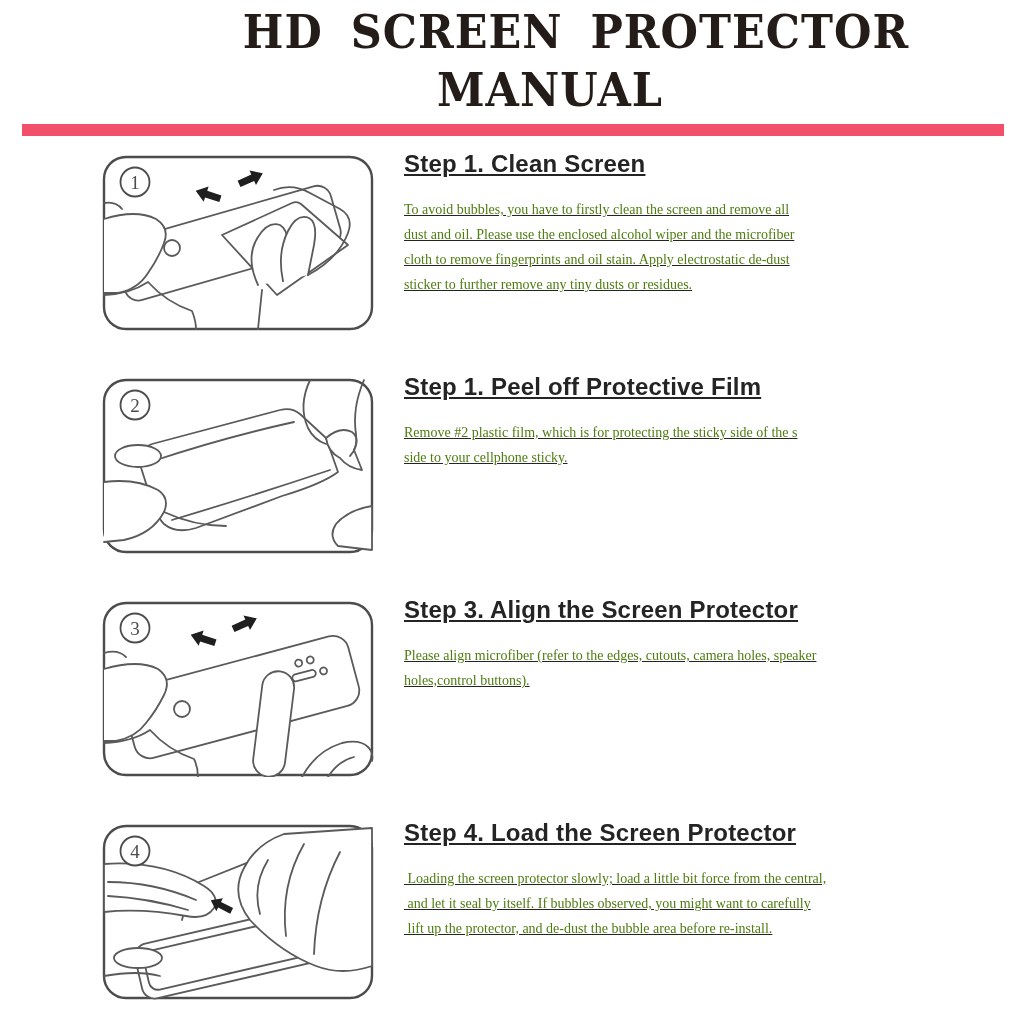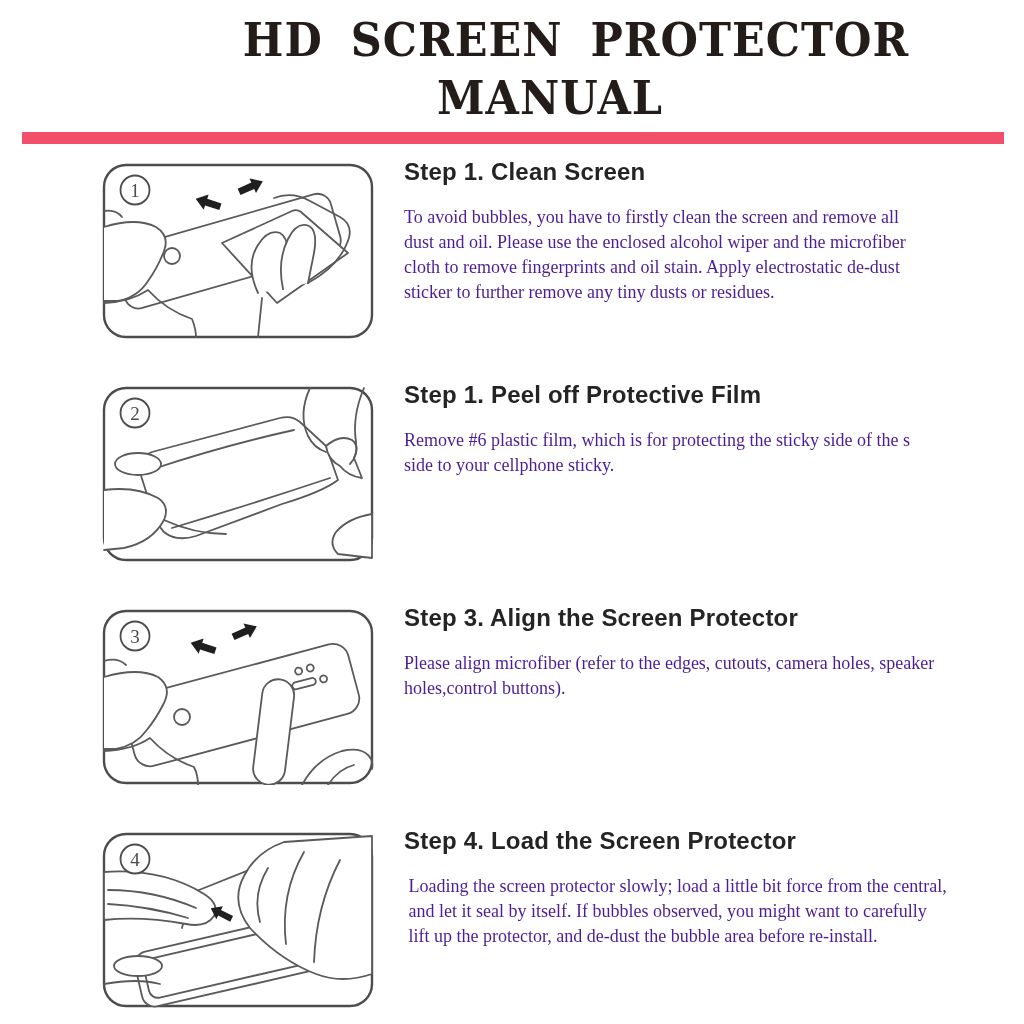--- a/index.html
+++ b/index.html
@@ -1,42 +1,42 @@
 <!DOCTYPE html>
 <html><head>
 <meta charset="utf-8">
 <style>
   html,body{margin:0;padding:0;}
   body{
     width:1024px;height:1024px;background:#ffffff;
     font-family:"Liberation Sans",sans-serif;color:#242424;
     overflow:hidden;
   }
-  .header{padding-top:12px;}
+  .header{padding-top:4px;}
   .title-line{
     display:block;text-align:center;font-family:"DejaVu Serif",serif;
     font-weight:700;font-size:43px;line-height:50px;color:#241c18;
     letter-spacing:1px;transform:scaleY(1.1);transform-origin:top center;
     white-space:pre;
   }
   .title-line1{position:relative;left:64px;word-spacing:12px;}
   .title-line2{position:relative;left:38px;margin-top:8px;}
   .divider{height:12px;width:982px;margin:12px 0 0 22px;background:#f2506a;}
   .steps{margin-top:12px;}
   .step-row{display:flex;align-items:flex-start;padding-left:102px;margin-bottom:40px;}
   .illus{width:272px;height:176px;flex:none;margin-top:7px;}
   .illus svg{display:block;}
-  .step-text{margin-left:30px;width:545px;}
+  .step-text{margin-left:30px;width:545px;text-decoration:underline;}
   .step-heading{
     margin:0 0 18px 0;font-size:24px;line-height:31px;font-weight:700;color:#242424;
     font-family:"Liberation Sans",sans-serif;letter-spacing:0.2px;
   }
   .body-line{
-    font-family:"Liberation Serif",serif;font-size:18px;line-height:25px;
-    color:#4c1d95;white-space:pre;
+    font-family:"Liberation Serif",serif;font-size:14px;line-height:25px;
+    color:#4d7c0f;white-space:pre;
   }
   .ln{stroke:#5a5a5a;stroke-width:1.8;fill:#ffffff;stroke-linecap:round;stroke-linejoin:round;}
   .lnf{stroke:#5a5a5a;stroke-width:1.8;fill:none;stroke-linecap:round;stroke-linejoin:round;}
   .frame{stroke:#4c4c4c;stroke-width:2.4;fill:#ffffff;}
   .badge{stroke:#4c4c4c;stroke-width:1.8;fill:#ffffff;}
   .badge-num{fill:#4c4c4c;font-family:"Liberation Serif",serif;font-size:19px;}
   .arw{fill:#1f1f1f;stroke:none;}
 </style>
 </head>
 <body>
@@ -96,21 +96,21 @@
         <ellipse class="ln" cx="36" cy="78" rx="23" ry="11"></ellipse>
         <path class="ln" d="M2,104 Q34,100 56,112 Q68,120 62,134 Q50,156 22,162 L2,164"></path>
         <path class="lnf" d="M62,134 Q92,148 124,148"></path>
         <path class="ln" d="M270,128 Q246,132 234,146 Q226,158 236,168 L270,172 Z"></path>
         <circle class="badge" cx="33" cy="27" r="14.5"></circle>
         <text class="badge-num" x="33" y="34" text-anchor="middle">2</text>
       </svg>
     </div>
     <div class="step-text">
       <h2 class="step-heading">Step 1. Peel off Protective Film</h2>
-      <div class="body-line">Remove #6 plastic film, which is for protecting the sticky side of the s</div>
+      <div class="body-line">Remove #2 plastic film, which is for protecting the sticky side of the s</div>
       <div class="body-line">side to your cellphone sticky.</div>
     </div>
   </div>
 
   <div class="step-row">
     <div class="illus">
       <svg width="272" height="176" viewBox="0 0 272 176">
         <defs>
             <path id="arwC" d="M-12,-3.5 L3,-3.5 L3,-8 L14,0 L3,8 L3,3.5 L-12,3.5 Z"></path>
           </defs>

